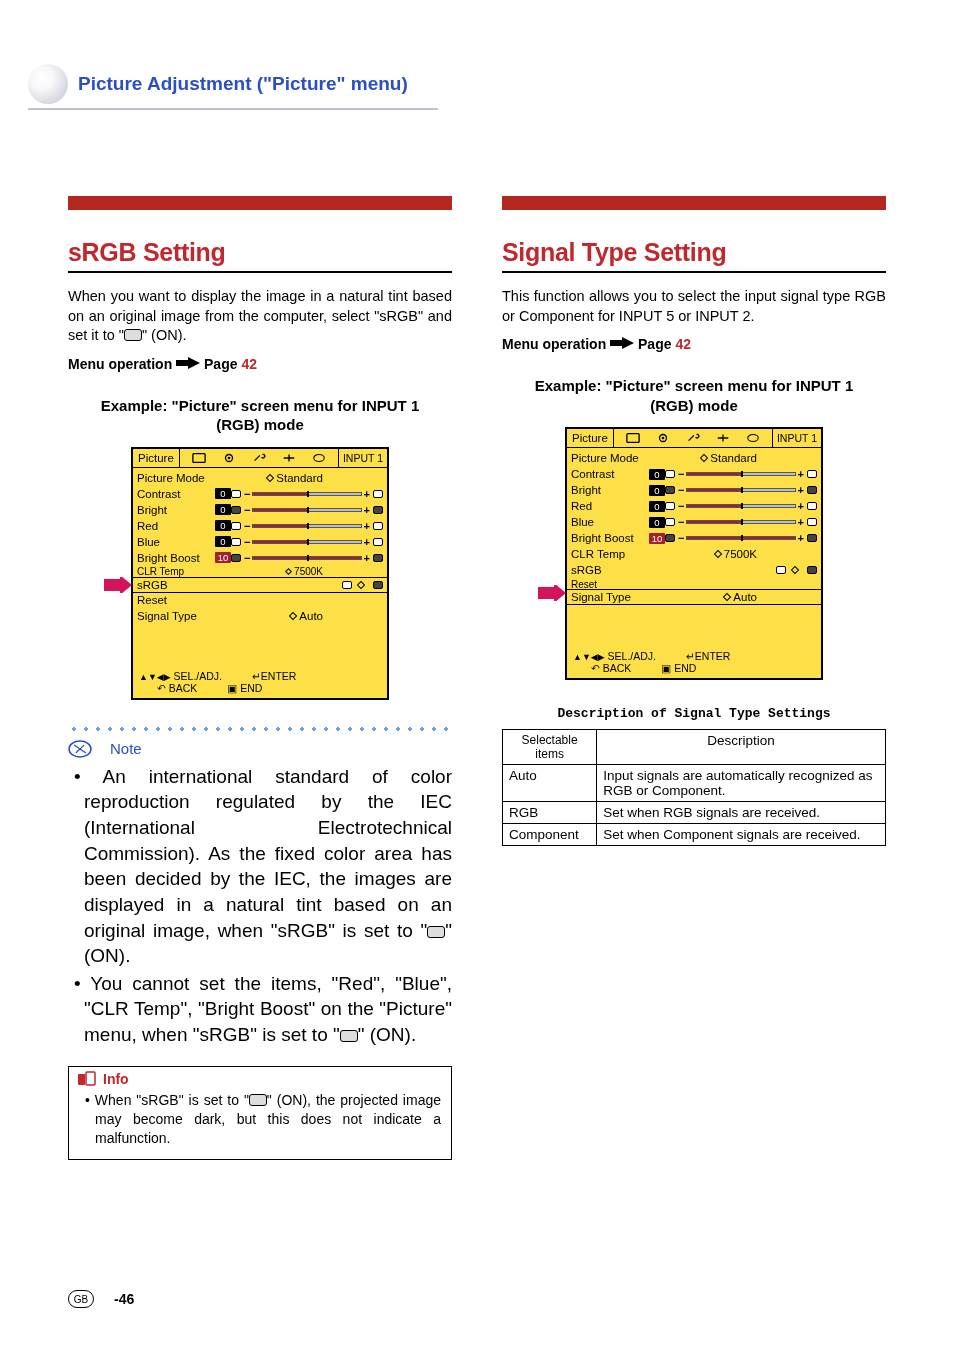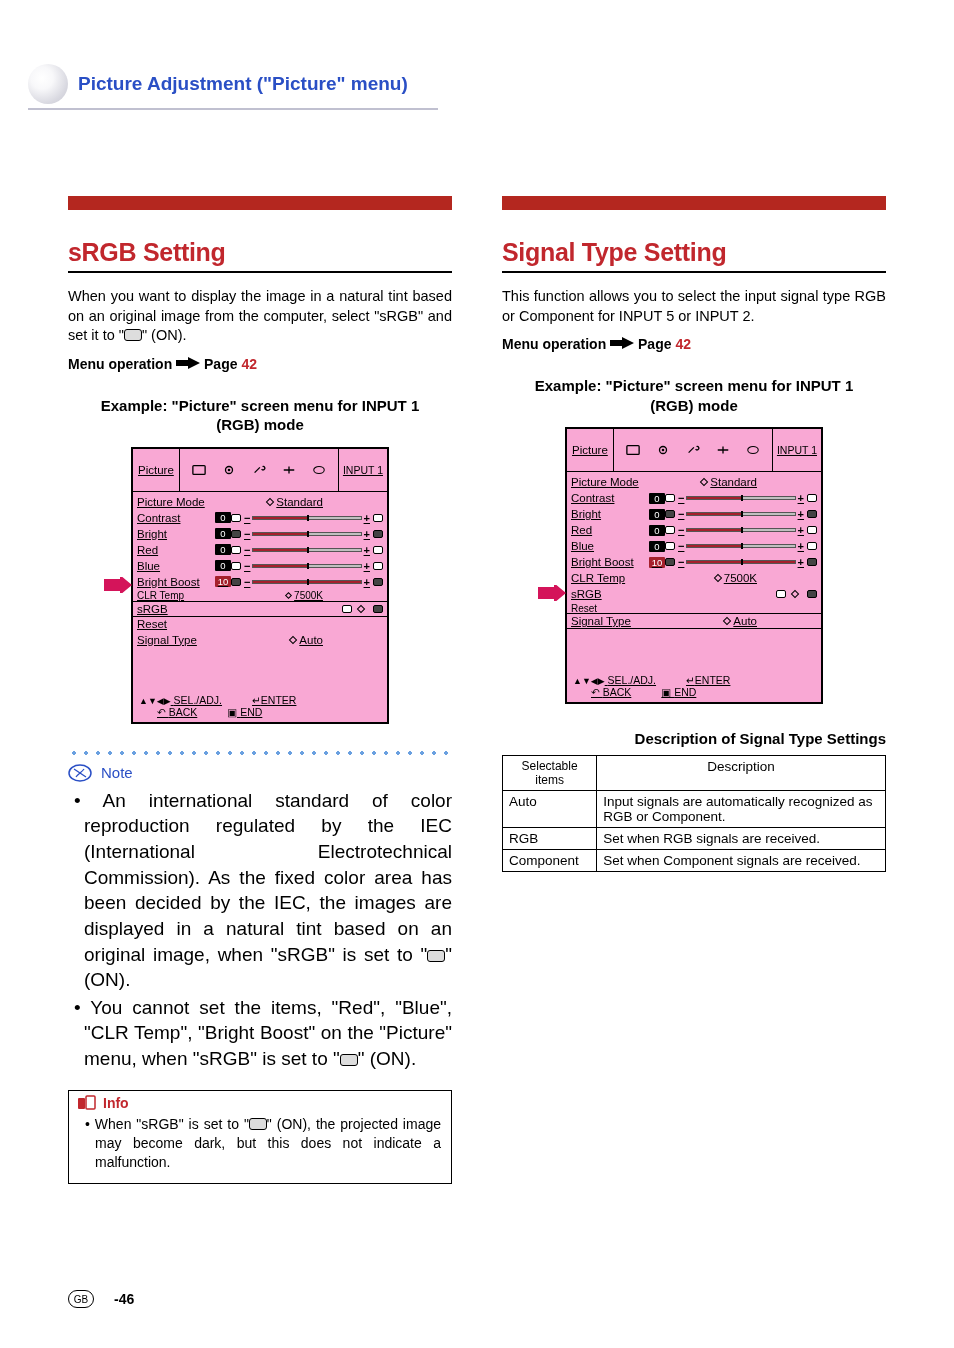--- a/index.html
+++ b/index.html
@@ -91,35 +91,34 @@
     position: absolute;
     top: 0;
     bottom: 0;
     display: flex;
     align-items: center;
   }
   .osd-pointer svg { display: block; }
   .osd {
     width: 258px;
     border: 2px solid #000;
-    background: #f9a8d4;
+    background: #fde047;
     font-size: 11.5px;
-    text-decoration: underline;
   }
   .osd-header { display: flex; border-bottom: 1px solid #000; }
   .osd-tab {
     border-right: 1px solid #000;
     padding: 3px 6px;
     display: flex;
     align-items: center;
     justify-content: center;
   }
   .osd-tab.label { font-size: 11.5px; padding: 3px 5px; }
   .osd-icons { flex: 1; display: flex; align-items: center; justify-content: space-around; padding: 2px 4px; border-right: 1px solid #000; }
-  .osd-input { padding: 15px 4px; font-size: 10.5px; white-space: nowrap; }
+  .osd-input { padding: 3px 4px; font-size: 10.5px; white-space: nowrap; }
   .osd-body { padding: 2px 4px; }
   .osd-row { display: flex; align-items: center; height: 16px; }
   .osd-row .lbl { width: 78px; }
   .valbox { background:#000; color:#fff; padding:0 2px; border-radius:1px; font-size: 9.5px; display:inline-block; min-width:16px; text-align:center;}
   .slider { flex: 1; display: flex; align-items: center; gap: 2px; margin: 0 3px; }
   .slider .minus, .slider .plus { font-weight: bold; font-size: 11px; }
   .slider-track { flex: 1; height: 4px; background: linear-gradient(to right, #a5202c 0%, #a5202c 50%, #c0c0c0 50%, #c0c0c0 100%); position: relative; border:1px solid #555;}
   .slider-track .tick { position:absolute; left:50%; top:-2px; bottom:-2px; width:2px; background:#000;}
   .knob { width:10px; height:8px; border:1px solid #000; border-radius:2px; background:#fff; display:inline-block;}
   .knob.dark { background:#444; }
@@ -137,21 +136,21 @@
   .osd-footer-row.second { padding-left: 18px; }
   .arrows-cluster { display:inline-flex; gap:1px; font-size:9px; align-items:center;}
   
   .dotted-line {
     height: 6px;
     background-image: radial-gradient(circle, #6aa0e0 2px, transparent 2px);
     background-size: 12px 6px;
     background-repeat: repeat-x;
     margin-bottom: 8px;
   }
-  .note-head { display:flex; align-items:center; gap:9px; margin-bottom:6px;}
+  .note-head { display:flex; align-items:center; gap:18px; margin-bottom:6px;}
   .note-head .txt { color:#2a4fc5; font-size:15px; }
   .note-list { font-size: 19px; line-height: 1.35; text-align: justify; padding-left: 6px;}
   .note-list li { list-style: none; margin-bottom: 2px; text-indent: -10px; padding-left: 10px;}
   .note-list li::before { content: "• "; }
   .on-icon {
     display:inline-block; width:18px; height:12px; border:1px solid #000;
     border-radius:3px; vertical-align:-1px; background:#ddd; position:relative;
   }
   
   .info-box {
@@ -166,21 +165,21 @@
     background: #fff;
     margin-top: -18px;
     margin-left: -4px;
     padding: 0 6px 2px 2px;
   }
   .info-tab .txt { color: #c1272d; font-weight: bold; font-size: 14px; }
   .info-text { font-size: 14px; line-height: 1.35; text-align: justify; padding-left: 6px;}
   .info-text li { list-style:none; text-indent:-10px; padding-left:10px;}
   .info-text li::before { content:"• ";}
   
-  .desc-title { text-align:right; font-weight:bold; font-size:15px; margin-bottom:8px; margin-top: 8px;}
+  .desc-title { text-align:center; font-weight:bold; font-size:13px; margin-bottom:8px; margin-top: 8px; font-family: Liberation Mono, monospace;}
   table.sigtable { width:100%; border-collapse: collapse; font-size: 13.5px; }
   table.sigtable th, table.sigtable td { border:1px solid #000; padding:3px 6px; vertical-align:top; text-align:left;}
   table.sigtable th { color:#000000; font-weight:normal; text-align:center;}
   table.sigtable th:first-child { font-size: 12px; }
   
   .page-foot {
     position: absolute;
     bottom: 40px;
     left: 68px;
     font-size: 14px;

